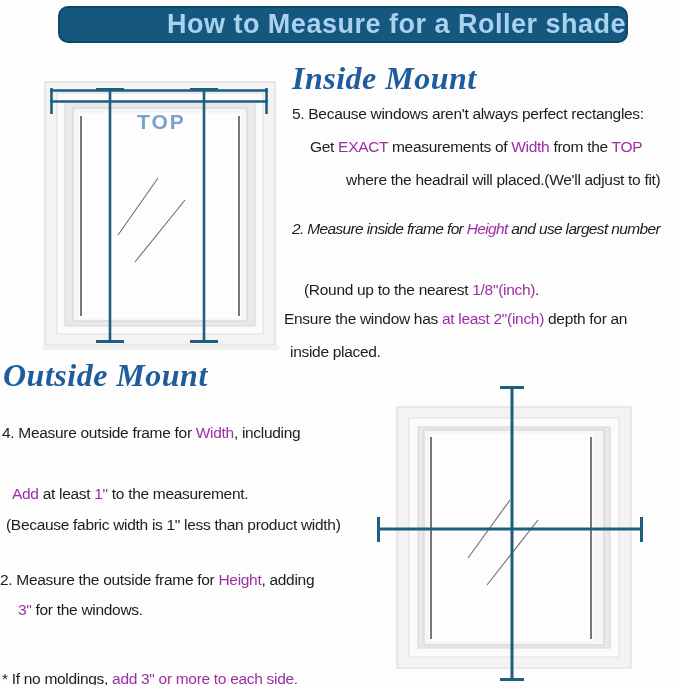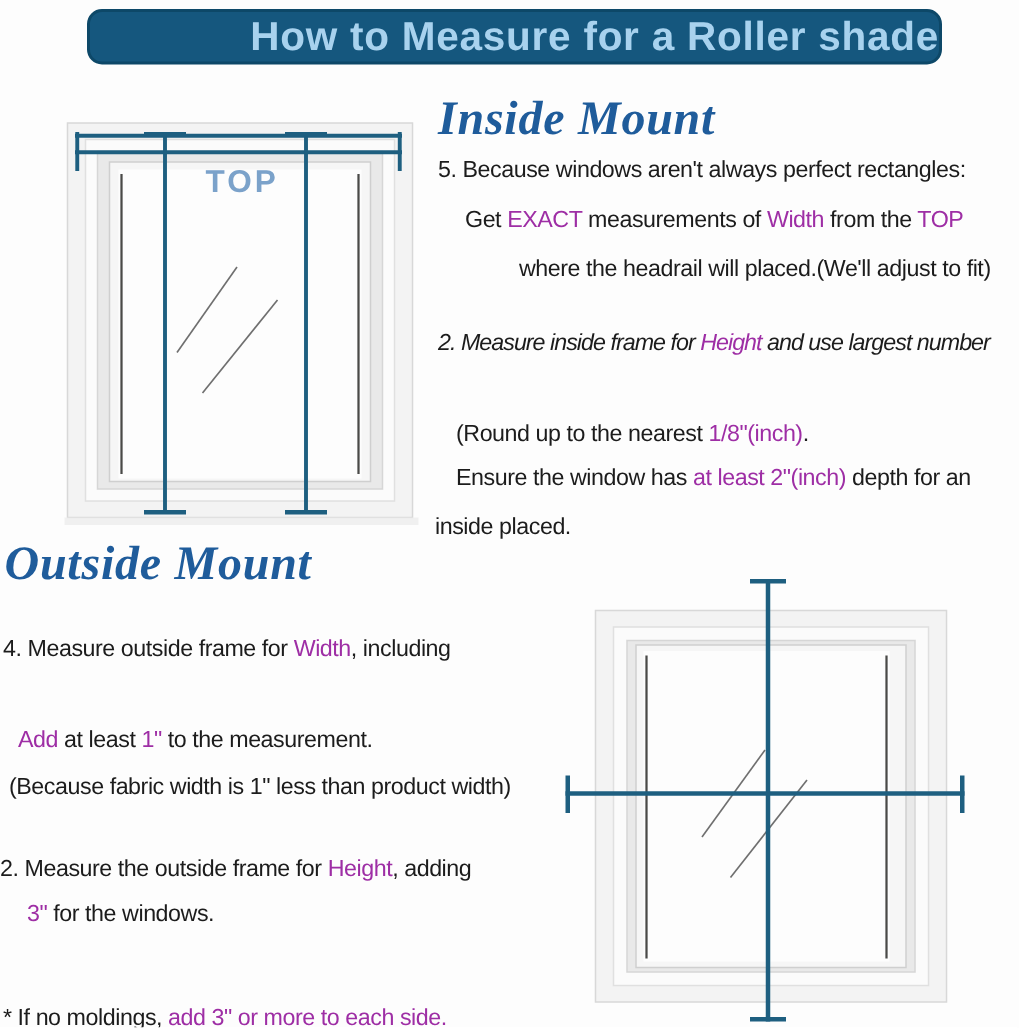--- a/index.html
+++ b/index.html
@@ -94,21 +94,21 @@
   </svg>
 
   <span class="top-label">TOP</span>
 
   <div class="section-heading" style="left:292px;top:60px;">Inside Mount</div>
   <div class="body-line" style="left:292px;top:104px;"><span>5. Because windows aren't always perfect rectangles:</span></div>
   <div class="body-line" style="left:310px;top:137px;"><span>Get </span><span class="em">EXACT</span><span> measurements of </span><span class="em">Width</span><span> from the </span><span class="em">TOP</span></div>
   <div class="body-line" style="left:310px;top:170px;margin-left:36px;"><span>where the headrail will placed.(We'll adjust to fit)</span></div>
   <div class="body-line tight" style="left:292px;top:219px;font-style:italic;"><span>2. Measure inside frame for </span><span class="em">Height</span><span> and use largest number</span></div>
   <div class="body-line" style="left:304px;top:252px;margin-top:28px;"><span>(Round up to the nearest </span><span class="em">1/8"(inch)</span><span>.</span></div>
-  <div class="body-line" style="left:304px;top:309px;"><span>Ensure the window has </span><span class="em">at least 2"(inch)</span><span> depth for an</span></div>
+  <div class="body-line" style="left:284px;top:309px;"><span>Ensure the window has </span><span class="em">at least 2"(inch)</span><span> depth for an</span></div>
   <div class="body-line" style="left:290px;top:342px;"><span>inside placed.</span></div>
 
   <div class="section-heading" style="left:3px;top:357px;">Outside Mount</div>
   <div class="body-line" style="left:2px;top:423px;"><span>4. Measure outside frame for </span><span class="em">Width</span><span>, including</span></div>
   <div class="body-line" style="left:12px;top:484px;"><span class="em">Add</span><span> at least </span><span class="em">1"</span><span> to the measurement.</span></div>
   <div class="body-line" style="left:6px;top:515px;"><span>(Because fabric width is 1" less than product width)</span></div>
   <div class="body-line" style="left:0px;top:570px;"><span>2. Measure the outside frame for </span><span class="em">Height</span><span>, adding</span></div>
   <div class="body-line" style="left:18px;top:600px;"><span class="em">3"</span><span>  for the windows.</span></div>
   <div class="body-line" style="left:2px;top:653px;margin-top:16px;"><span>* If no moldings, </span><span class="em">add 3" or more to each side.</span></div>
 

